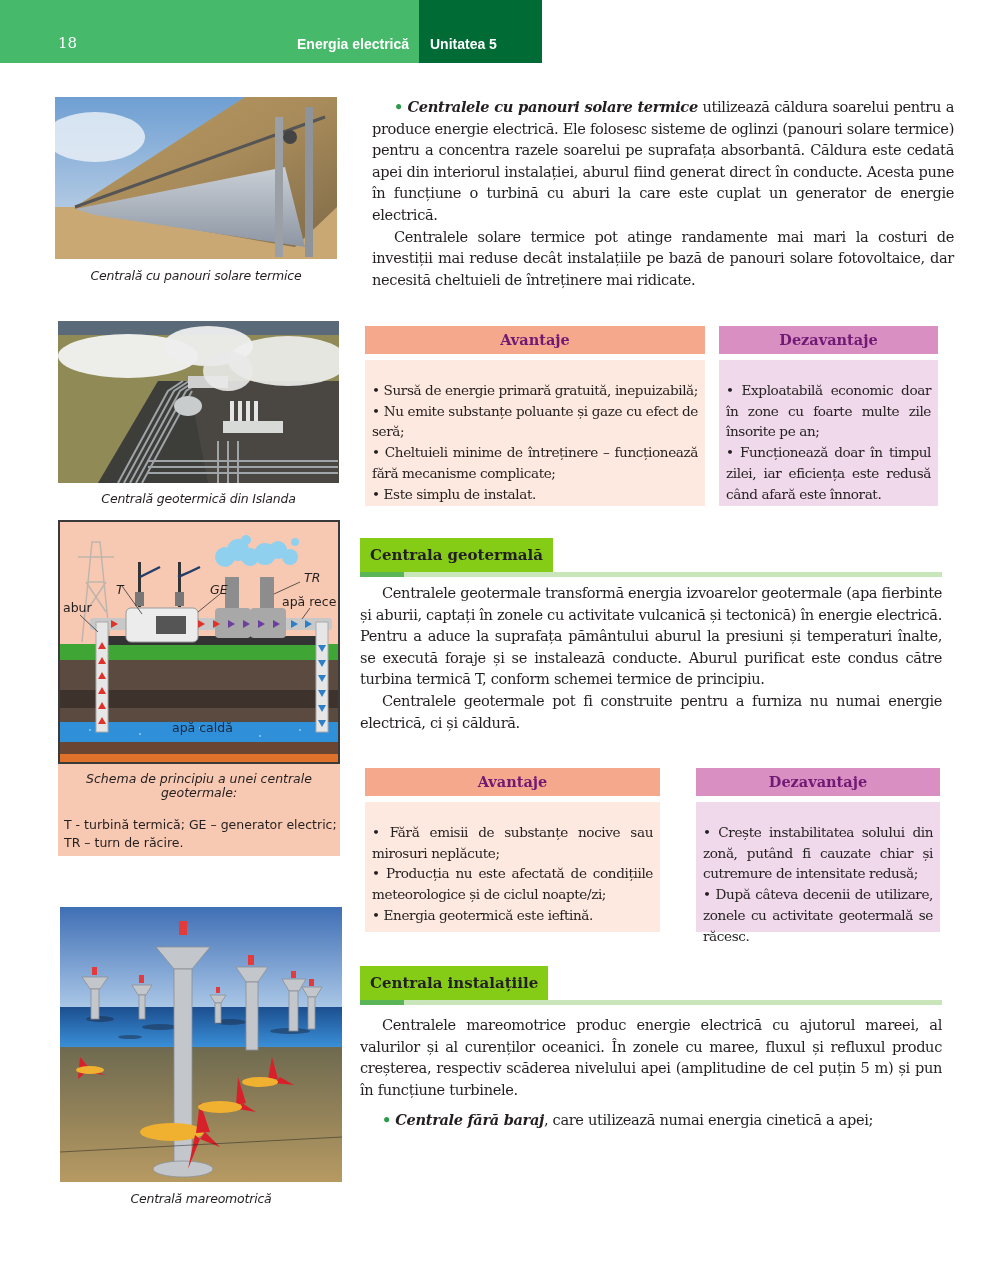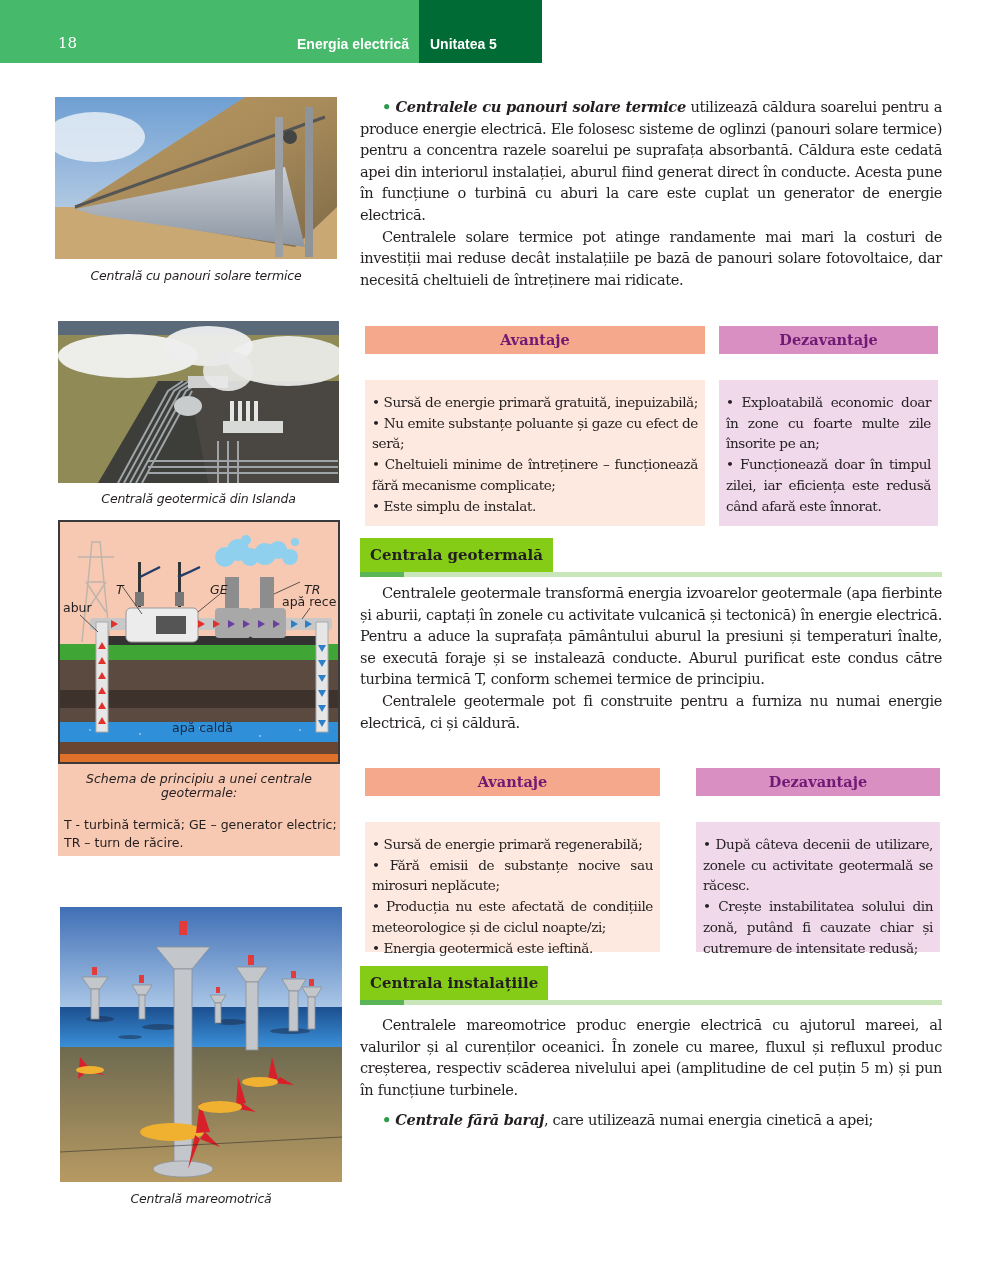--- a/index.html
+++ b/index.html
@@ -20,21 +20,21 @@
   .bullet { color: #2e9a4a; font-weight: bold; }
 
   
   .fig { position: absolute; overflow: hidden; }
   .caption { position: absolute; font-family: "DejaVu Sans", sans-serif; font-style: italic; font-size: 12.5px; color: #231f20; text-align: center; letter-spacing: -0.2px; }
 
   
   .tbl-h { position: absolute; height: 28px; font-family: "DejaVu Serif", serif; font-weight: bold; font-size: 14.5px; text-align: center; line-height: 28px; color: #701a75; }
   .adv-h { background: #f5a88b; }
   .dis-h { background: #d98fc1; }
-  .tbl-b { position: absolute; font-family: "DejaVu Serif", serif; font-size: 13.6px; line-height: 20.7px; padding: 12px 7px; text-align: justify; letter-spacing: -0.4px; color: #231f20; margin-top: 20px; }
+  .tbl-b { position: absolute; font-family: "DejaVu Serif", serif; font-size: 13.6px; line-height: 20.7px; padding: 20px 7px; text-align: justify; letter-spacing: -0.4px; color: #231f20; }
   .adv-b { background: #fde9df; }
   .dis-b { background: #f0d9eb; }
   .tbl-b li { list-style: none; }
 
   
   .sec { position: absolute; left: 360px; width: 582px; height: 40px; }
   .sec-tab { position: absolute; left: 0; top: 0; height: 34px; background: #84cc16; font-family: "DejaVu Serif", serif; font-weight: bold; font-size: 15px; line-height: 34px; padding: 0 10px; color: #231f20; }
   .sec-line { position: absolute; left: 0; top: 34px; width: 582px; height: 5px; background: #c9e6ba; }
   .sec-accent { position: absolute; left: 0; top: 34px; width: 44px; height: 5px; background: #5ab556; }
 
@@ -78,21 +78,21 @@
     <polygon points="20,110 190,0 282,0 282,110 240,150 20,112" fill="url(#mir)"></polygon>
     <polygon points="20,112 230,70 250,150 40,118" fill="url(#refl)"></polygon>
     <line x1="20" y1="110" x2="270" y2="20" stroke="#555" stroke-width="3"></line>
     <rect x="220" y="20" width="8" height="140" fill="#9aa0a6"></rect>
     <rect x="250" y="10" width="8" height="150" fill="#8e949a"></rect>
     <circle cx="235" cy="40" r="7" fill="#444"></circle>
   </svg>
 </div>
 <div class="caption" style="left:55px;top:268px;width:282px;">Centrală cu panouri solare termice</div>
 
-<div class="txt" style="top:96px;">
+<div class="txt" style="top:96px;margin-left:12px;">
   <p><span class="bullet">•</span> <span class="bi">Centralele cu panouri solare termice</span><span> utilizează căldura soarelui pentru a produce energie electrică. Ele folosesc sisteme de oglinzi (panouri solare termice) pentru a concentra razele soarelui pe suprafața absorbantă. Căldura este cedată apei din interiorul instalației, aburul fiind generat direct în conducte. Acesta pune în funcțiune o turbină cu aburi la care este cuplat un generator de energie electrică.</span></p>
   <p>Centralele solare termice pot atinge randamente mai mari la costuri de investiții mai reduse decât instalațiile pe bază de panouri solare fotovoltaice, dar necesită cheltuieli de întreținere mai ridicate.</p>
 </div>
 
 <div class="fig" style="left:58px;top:321px;width:281px;height:162px;">
   <svg width="281" height="162" viewBox="0 0 281 162">
     <rect width="281" height="162" fill="#8f8a56"></rect>
     <rect width="281" height="14" fill="#5b6a78"></rect>
     <polygon points="100,60 170,60 200,162 40,162" fill="#3d3d3a"></polygon>
     <polygon points="130,60 281,60 281,162 150,162" fill="#4a4742"></polygon>
@@ -226,50 +226,49 @@
 
     <line x1="62" y1="64" x2="82" y2="92" stroke="#333" stroke-width="0.8"></line>
     <line x1="160" y1="72" x2="138" y2="90" stroke="#333" stroke-width="0.8"></line>
     <line x1="240" y1="60" x2="214" y2="72" stroke="#333" stroke-width="0.8"></line>
     <line x1="250" y1="86" x2="242" y2="97" stroke="#333" stroke-width="0.8"></line>
     <line x1="20" y1="93" x2="38" y2="110" stroke="#333" stroke-width="0.8"></line>
   </svg>
   <span class="lbl" style="left:3px;top:78px;">abur</span>
   <span class="lbl it" style="left:56px;top:60px;">T</span>
   <span class="lbl it" style="left:150px;top:60px;">GE</span>
-  <span class="lbl it" style="left:244px;top:60px;">TR</span>
+  <span class="lbl it" style="left:244px;top:48px;">TR</span>
   <span class="lbl" style="left:222px;top:72px;">apă rece</span>
   <span class="lbl" style="left:112px;top:198px;color:#1a2a40;">apă caldă</span>
 </div>
 <div class="schem-cap">
   <div class="t1">Schema de principiu a unei centrale geotermale:</div>
   <div class="t2">T - turbină termică; GE – generator electric; TR – turn de răcire.</div>
 </div>
 
 <div class="sec" style="top:538px;">
   <div class="sec-tab">Centrala geotermală</div>
   <div class="sec-line"></div>
   <div class="sec-accent"></div>
 </div>
 <div class="txt" style="top:582px;">
   <p>Centralele geotermale transformă energia izvoarelor geotermale (apa fierbinte și aburii, captați în zonele cu activitate vulcanică și tectonică) în energie electrică. Pentru a aduce la suprafața pământului aburul la presiuni și temperaturi înalte, se execută foraje și se instalează conducte. Aburul purificat este condus către turbina termică T, conform schemei termice de principiu.</p>
   <p>Centralele geotermale pot fi construite pentru a furniza nu numai energie electrică, ci și căldură.</p>
 </div>
 
 <div class="tbl-h adv-h" style="left:365px;top:768px;width:295px;">Avantaje</div>
 <ul class="tbl-b adv-b" style="left:365px;top:802px;width:295px;height:130px;">
-  <li>• <span>Sursă de energie primară regenerabilă;</span></li>
   <li>• <span>Fără emisii de substanțe nocive sau mirosuri neplăcute;</span></li>
   <li>• <span>Producția nu este afectată de condițiile meteorologice și de ciclul noapte/zi;</span></li>
   <li>• <span>Energia geotermică este ieftină.</span></li>
 </ul>
 <div class="tbl-h dis-h" style="left:696px;top:768px;width:244px;">Dezavantaje</div>
 <ul class="tbl-b dis-b" style="left:696px;top:802px;width:244px;height:130px;">
+  <li>• <span>Crește instabilitatea solului din zonă, putând fi cauzate chiar și cutremure de intensitate redusă;</span></li>
   <li>• <span>După câteva decenii de utilizare, zonele cu activitate geotermală se răcesc.</span></li>
-  <li>• <span>Crește instabilitatea solului din zonă, putând fi cauzate chiar și cutremure de intensitate redusă;</span></li>
 </ul>
 
 <div class="fig" style="left:60px;top:907px;width:282px;height:275px;">
   <svg width="282" height="275" viewBox="0 0 282 275">
     <defs>
       <linearGradient id="sky2" x1="0" y1="0" x2="0" y2="1">
           <stop offset="0" stop-color="#3f6fb5"></stop>
           <stop offset="1" stop-color="#a9c6e6"></stop>
         </linearGradient>
       <linearGradient id="sea" x1="0" y1="0" x2="0" y2="1">

